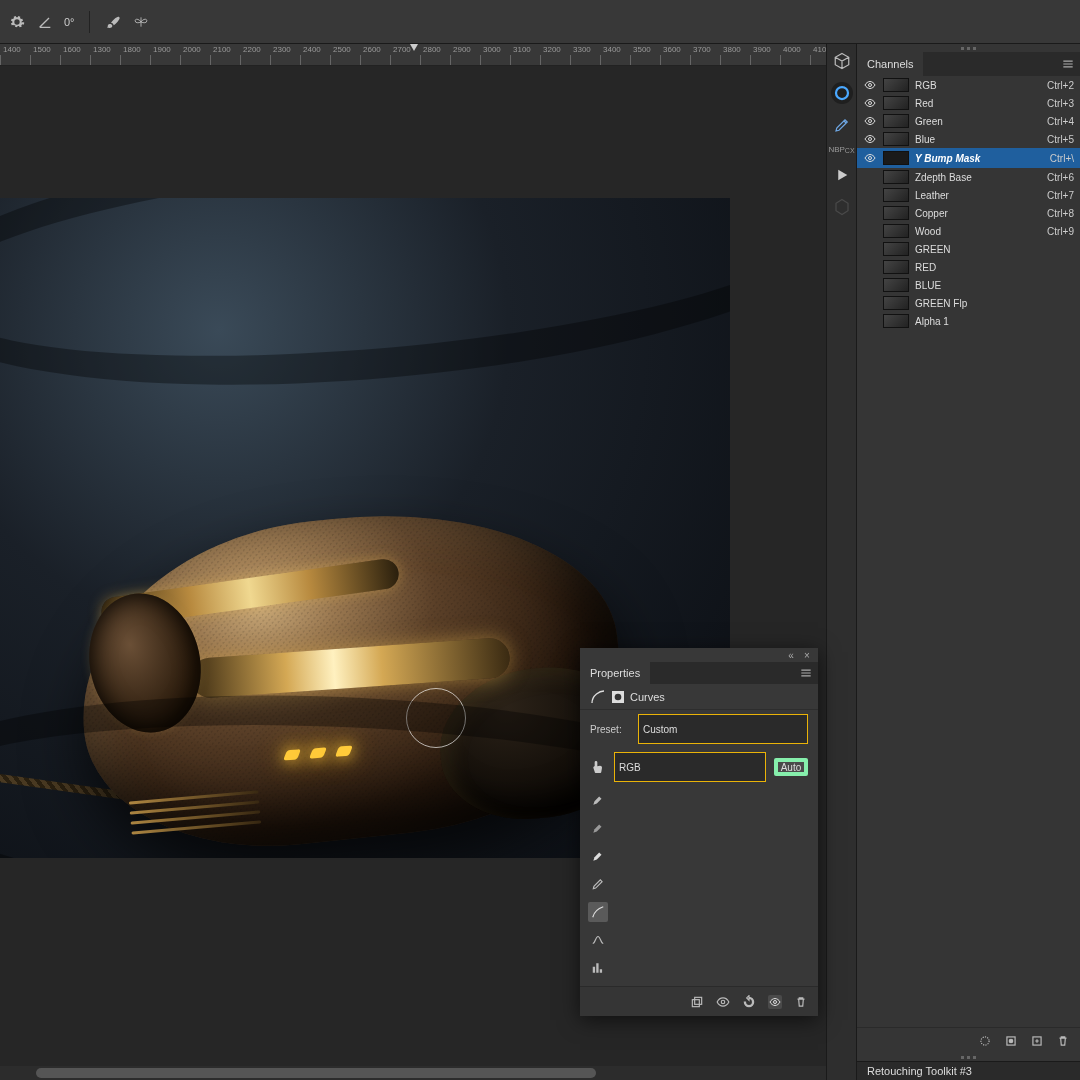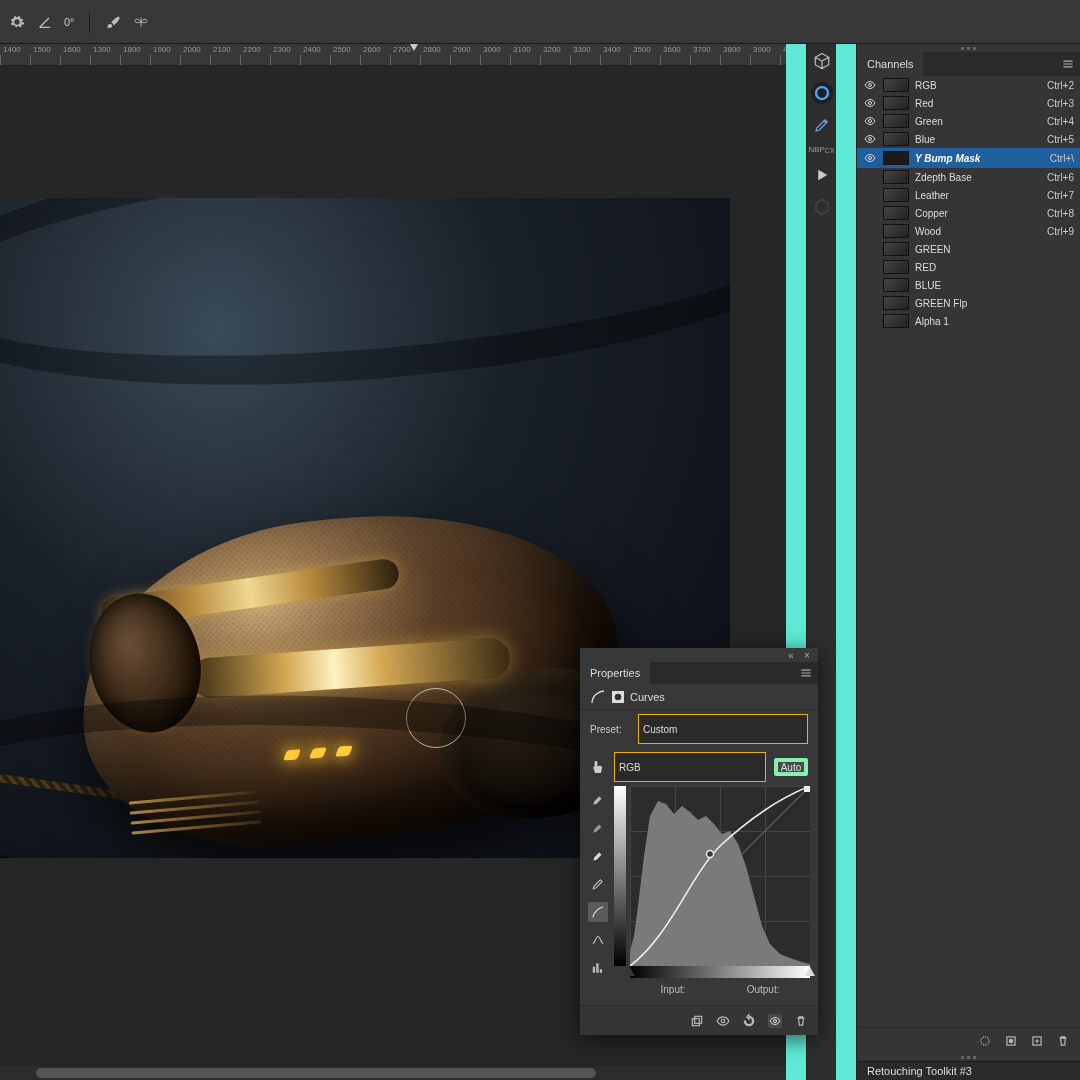--- a/index.html
+++ b/index.html
@@ -5,21 +5,21 @@
   * { margin: 0; padding: 0; box-sizing: border-box; font-family: -apple-system, "Segoe UI", Tahoma, sans-serif; }
   body { background: #1a1a1a; color: #b8b8b8; font-size: 11px; width: 1080px; height: 1080px; overflow: hidden; position: relative; }
 
   
   .options-bar { height: 44px; background: #383838; display: flex; align-items: center; padding: 0 8px; gap: 10px; border-bottom: 1px solid #1a1a1a; }
   .options-bar .ico { width: 18px; height: 18px; display:flex;align-items:center;justify-content:center;color:#bbb; }
   .options-bar .sep { width:1px; height:22px; background:#222; margin:0 4px;}
   .angle-readout { font-size:11px; color:#ccc; }
 
   
-  .main { position: absolute; top: 44px; left: 0; right: 0; bottom: 0; display: flex; background:#5eead4;gap:20px;}
+  .main { position: absolute; top: 44px; left: 0; right: 0; bottom: 0; display: flex; background:#5eead4;}
   .canvas-wrap { flex: 1; position: relative; background: #262626; overflow:hidden;}
 
   
   .ruler-h { position:absolute; top:0; left:0; right:0; height:22px; background:#383838; border-bottom:1px solid #222; display:flex; align-items:flex-end; overflow:hidden; font-size:8px; color:#999;}
   .ruler-h .tick { flex:0 0 30px; border-left:1px solid #666; height:10px; position:relative;}
   .ruler-h .tick span { position:absolute; top:-10px; left:2px;}
   .ruler-pointer{position:absolute;top:0;left:410px;width:0;height:0;border-left:4px solid transparent;border-right:4px solid transparent;border-top:7px solid #ccc;}
 
   .canvas-area { position:absolute; top:22px; left:0; right:0; bottom:14px; background:#262626;}
   .canvas-bg { position:absolute; top:132px; left:0; width:730px; height:660px; background: radial-gradient(ellipse at 30% 20%, #3a4a58 0%, #1a2028 40%, #0a0d12 100%); overflow:hidden;}
@@ -605,46 +605,20 @@
           <svg viewBox="0 0 24 24" width="14" height="14" fill="none" stroke="#bbb" stroke-width="2">
             <path d="M3 18c4 0 5-12 9-12s5 12 9 12"></path>
           </svg>
         </div>
       <div class="ti">
           <svg viewBox="0 0 24 24" width="14" height="14" fill="#bbb">
             <path d="M3 20h4V10H3v10zm6 0h4V4H9v16zm6 0h4V14h-4v6z"></path>
           </svg>
         </div>
     </div>
-    <div class="graph-wrap">
-      <div style="display:flex;">
-        <div class="vgrad"></div>
-        <div class="graph">
-          <div class="grid"></div>
-          <svg viewBox="0 0 180 180" preserveAspectRatio="none">
-
-            <path fill="#7a7a7a" d="M0,180 L0,165 4,150 8,120 14,70 20,30 28,15 36,18 44,28 52,20 60,26 68,34 76,30 84,38 92,48 100,45 108,58 116,80 124,110 132,140 140,158 150,168 160,172 172,176 180,178 180,180 Z"></path>
-
-            <line x1="0" y1="180" x2="180" y2="0" stroke="#777" stroke-width="1"></line>
-
-            <path d="M0,180 C40,150 60,90 90,60 C120,32 150,12 180,0" fill="none" stroke="#eee" stroke-width="1.6"></path>
-            <circle cx="80" cy="68" r="3.5" fill="#383838" stroke="#eee" stroke-width="1.4"></circle>
-            <rect x="176" y="-2" width="6" height="6" fill="#eee" transform="translate(-2,2)"></rect>
-          </svg>
-        </div>
-      </div>
-      <div class="hgrad">
-        <div class="h1"></div>
-        <div class="h2"></div>
-      </div>
-      <div class="io">
-        <span>Input:</span>
-        <span>Output:</span>
-      </div>
-    </div>
   </div>
 
   <div class="panel-footer">
     <div class="fi">
         <svg width="14" height="14" viewBox="0 0 24 24" fill="none" stroke="#bbb" stroke-width="2">
           <rect x="4" y="8" width="12" height="12"></rect>
           <rect x="8" y="4" width="12" height="12"></rect>
         </svg>
       </div>
     <div class="fi">

